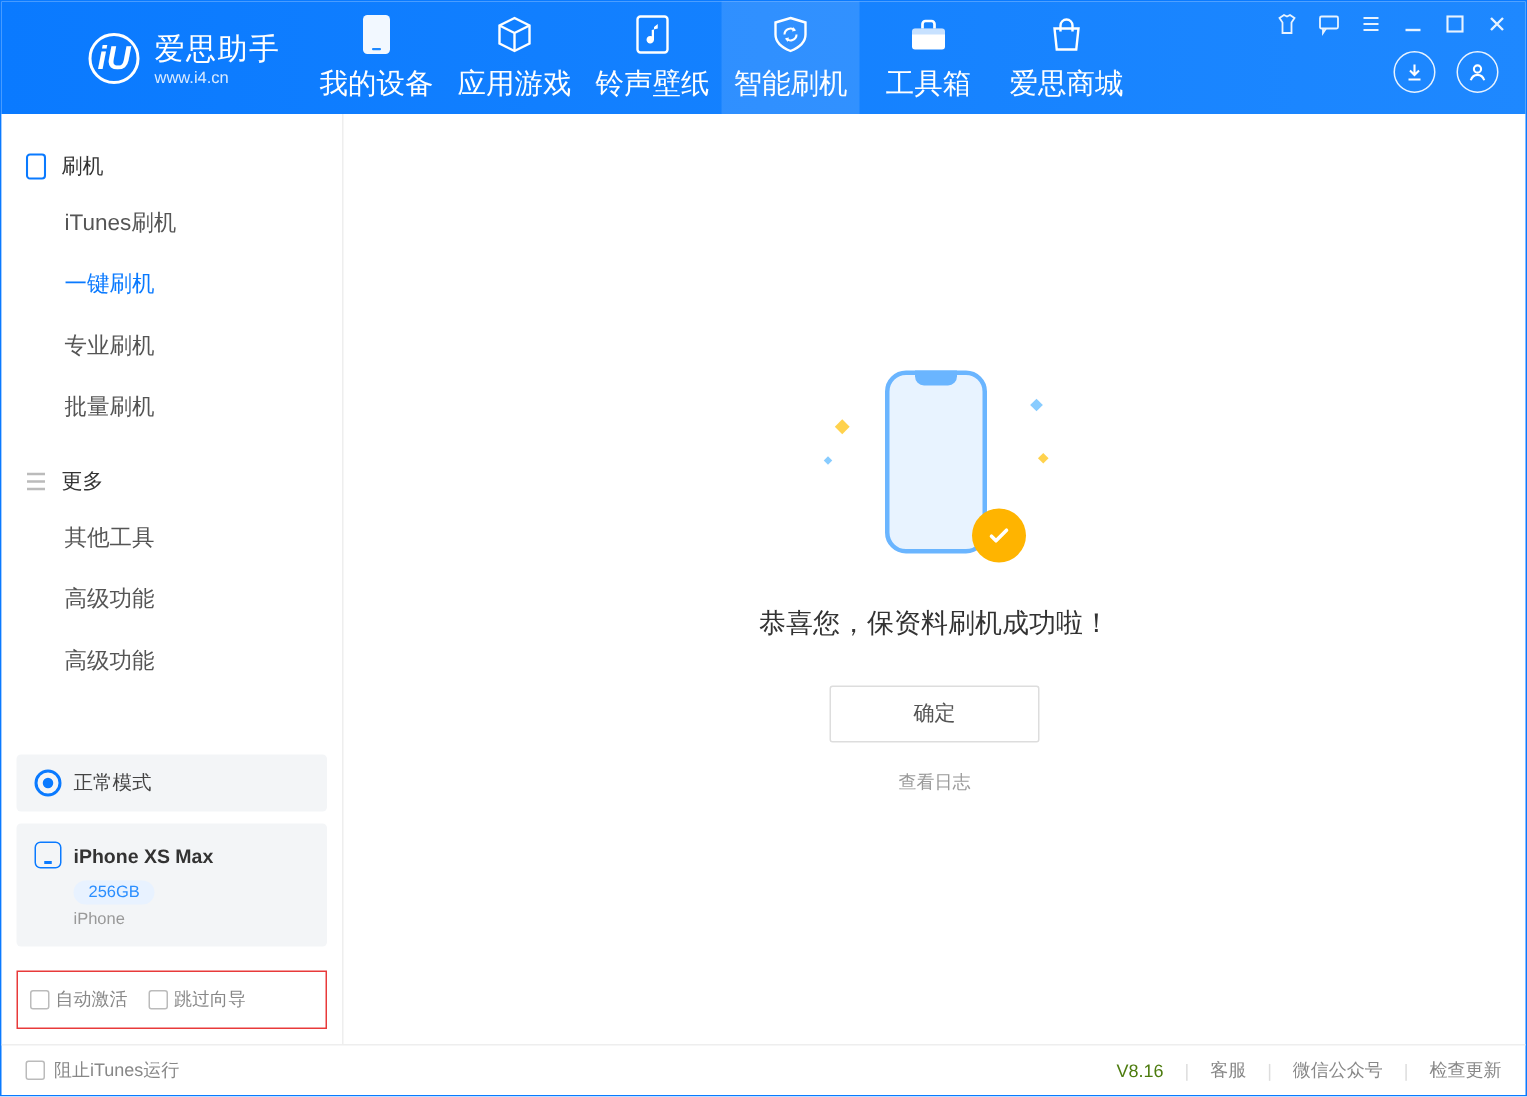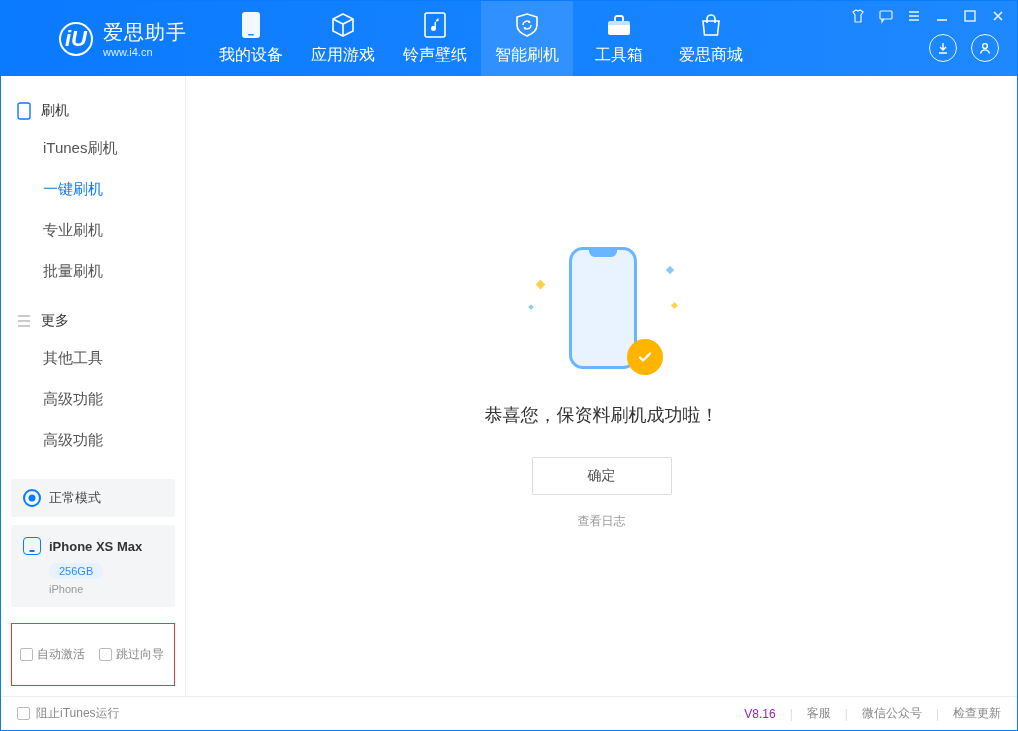--- a/index.html
+++ b/index.html
@@ -8,64 +8,64 @@
 .titlebar { height: 75px; background: linear-gradient(to right, #0a7aff, #1e88ff); display: flex; align-items: center; color: #fff; position: relative; padding-left: 36px; }
 .logo-wrap { display: flex; align-items: center; padding: 0 18px 0 22px; }
 .logo-circle { width: 34px; height: 34px; border: 2.5px solid #fff; border-radius: 50%; display: flex; align-items: center; justify-content: center; margin-right: 10px; }
 .logo-circle span { font-size: 22px; font-weight: bold; font-style: italic; }
 .logo-text .cn { font-size: 20px; font-weight: 500; letter-spacing: 1px; }
 .logo-text .url { font-size: 11px; opacity: .85; }
 .nav { display: flex; height: 100%; }
 .nav-item { width: 92px; height: 100%; display: flex; flex-direction: column; align-items: center; justify-content: center; cursor: pointer; position: relative; }
 .nav-item.active { background: rgba(255,255,255,.12); }
 .nav-icon { width: 28px; height: 28px; margin-bottom: 6px; display: flex; align-items: center; justify-content: center; }
-.nav-label { font-size: 16px; }
+.nav-label { font-size: 19px; }
 .title-ctrls-top { position: absolute; top: 6px; right: 10px; display: flex; gap: 10px; }
 .title-ctrls-top .ctl { width: 18px; height: 18px; display: flex; align-items: center; justify-content: center; cursor: pointer; opacity: .9; }
 .title-ctrls-bottom { position: absolute; bottom: 14px; right: 18px; display: flex; gap: 14px; }
 .circ-btn { width: 28px; height: 28px; border: 1.8px solid rgba(255,255,255,.9); border-radius: 50%; display: flex; align-items: center; justify-content: center; cursor: pointer; }
 .body { flex: 1; display: flex; overflow: hidden; }
-.sidebar { width: 185px; border-right: 1px solid #eee; display: flex; flex-direction: column; background: #fff; }
+.sidebar { width: 228px; border-right: 1px solid #eee; display: flex; flex-direction: column; background: #fff; }
 .side-scroll { flex: 1; overflow: auto; padding-top: 18px; }
 .side-group { margin-bottom: 12px; }
 .side-group-hd { display: flex; align-items: center; padding: 8px 14px; color: #333; font-size: 14px; font-weight: 500; }
 .side-group-hd .gico { width: 18px; height: 18px; margin-right: 8px; display: inline-flex; align-items: center; justify-content: center; }
 .side-item { padding: 11px 14px 11px 42px; font-size: 15px; color: #555; cursor: pointer; }
 .side-item.active { color: #0a7aff; }
 .side-status { background: #f3f5f7; margin: 8px 10px 8px 10px; border-radius: 3px; padding: 10px 12px; display: flex; align-items: center; font-size: 13px; color: #444; }
 .side-status .dot { width: 18px; height: 18px; border: 2px solid #0a7aff; border-radius: 50%; margin-right: 8px; position: relative; }
 .side-status .dot::after { content: ""; width: 7px; height: 7px; background: #0a7aff; border-radius: 50%; position: absolute; left: 50%; top: 50%; transform: translate(-50%, -50%); }
 .side-device { background: #f3f5f7; margin: 0 10px 10px 10px; border-radius: 3px; padding: 12px; }
 .side-device .dv-row { display: flex; align-items: center; margin-bottom: 6px; }
 .side-device .dv-ico { width: 18px; height: 18px; border: 1.6px solid #0a7aff; border-radius: 4px; margin-right: 8px; position: relative; }
 .side-device .dv-ico::after { content: ""; width: 5px; height: 1.6px; background: #0a7aff; position: absolute; left: 50%; bottom: 2px; transform: translateX(-50%); }
 .side-device .dv-name { font-size: 13px; font-weight: 600; color: #333; }
 .side-device .badge { display: inline-block; background: #e8f2ff; color: #2a8eff; border-radius: 10px; padding: 2px 10px; font-size: 11px; margin-left: 26px; margin-bottom: 4px; }
 .side-device .dv-sub { font-size: 11px; color: #999; margin-left: 26px; }
-.side-opts { border: 1.6px solid #e83a3a; margin: 6px 10px 10px 10px; padding: 22px 8px; display: flex; gap: 14px; font-size: 12px; color: #888; }
+.side-opts { border: 1.6px solid #e83a3a; margin: 6px 10px 10px 10px; padding: 10px 8px; display: flex; gap: 14px; font-size: 12px; color: #888; }
 .side-opts label { display: flex; align-items: center; gap: 4px; cursor: pointer; }
 .side-opts .chk { width: 13px; height: 13px; border: 1px solid #bbb; border-radius: 2px; display: inline-block; }
 .main { flex: 1; display: flex; flex-direction: column; align-items: center; justify-content: center; position: relative; }
 .illus { position: relative; width: 150px; height: 140px; margin-bottom: 20px; }
 .phone { width: 68px; height: 122px; border: 3px solid #6ab5ff; border-radius: 14px; background: #e8f3ff; position: absolute; left: 42px; top: 4px; }
 .phone::before { content: ""; position: absolute; top: -3px; left: 50%; transform: translateX(-50%); width: 28px; height: 10px; background: #6ab5ff; border-radius: 0 0 6px 6px; }
 .check-badge { position: absolute; right: 14px; bottom: 8px; width: 36px; height: 36px; background: #ffb400; border-radius: 50%; display: flex; align-items: center; justify-content: center; }
 .sparkle { position: absolute; background: #ffd24d; transform: rotate(45deg); }
 .sp1 { width: 7px; height: 7px; left: 10px; top: 38px; }
 .sp2 { width: 4px; height: 4px; left: 2px; top: 62px; background: #88ccff; }
 .sp3 { width: 6px; height: 6px; right: 4px; top: 24px; background: #88ccff; }
 .sp4 { width: 5px; height: 5px; right: 0px; top: 60px; }
 .success-txt { font-size: 18px; color: #333; margin-bottom: 30px; text-align: center; }
 .ok-btn { width: 140px; height: 38px; border: 1px solid #ddd; background: #fff; color: #555; font-size: 14px; cursor: pointer; border-radius: 2px; margin-bottom: 18px; }
 .log-link { font-size: 12px; color: #999; cursor: pointer; text-decoration: none; }
 .statusbar { height: 34px; border-top: 1px solid #eee; display: flex; align-items: center; padding: 0 16px; font-size: 12px; color: #888; }
 .statusbar .left { display: flex; align-items: center; gap: 6px; }
 .statusbar .left .chk { width: 13px; height: 13px; border: 1px solid #bbb; border-radius: 2px; display: inline-block; }
 .statusbar .right { margin-left: auto; display: flex; align-items: center; gap: 14px; }
-.statusbar .ver { color: #a21caf; }
+.statusbar .ver { color: #4d7c0f; }
 .statusbar .sep { color: #ddd; }
 .statusbar .lnk { cursor: pointer; }
 svg { display: block; }
 </style>
 </head>
 <body>
 
 <div class="app-window">
 
   <div class="titlebar">

